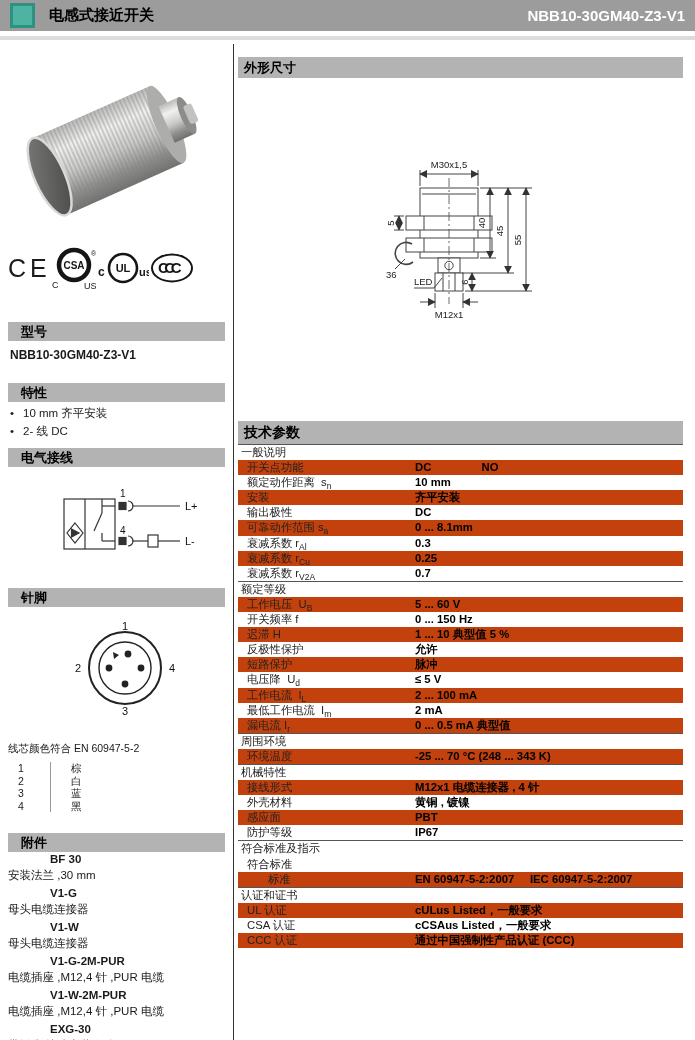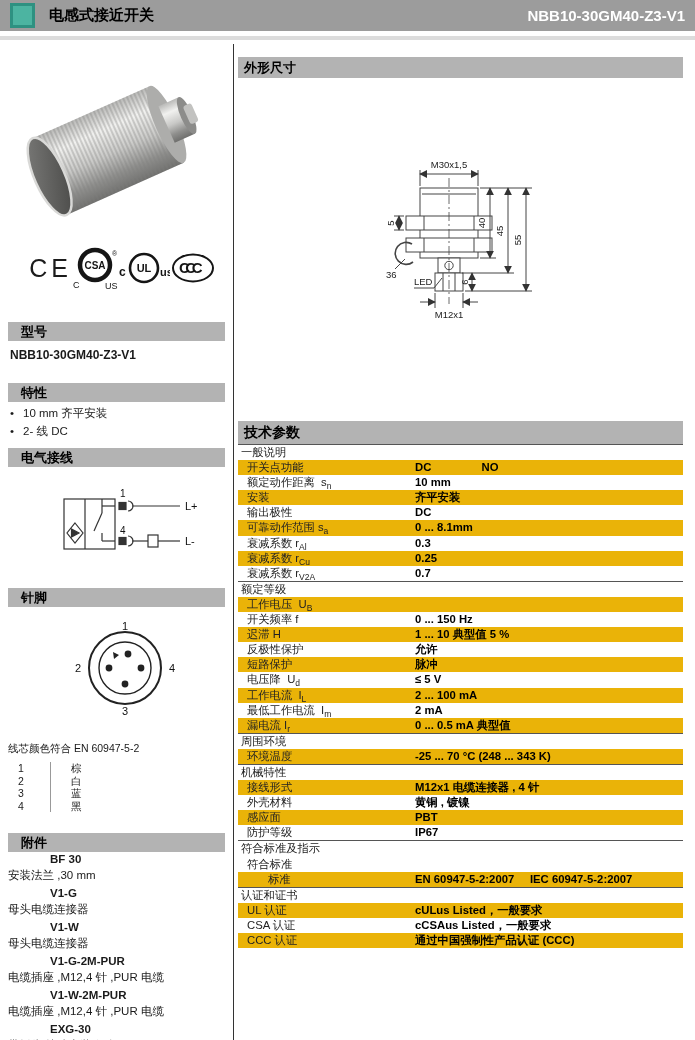--- a/index.html
+++ b/index.html
@@ -30,29 +30,29 @@
   .cnum{width:42px;padding-left:10px;box-sizing:border-box;}
   .cname{border-left:1px solid #999;padding-left:20px;}
   .acclist{position:absolute;left:8px;top:852px;width:220px;font-size:11.5px;line-height:14px;}
   .accname{font-weight:bold;margin:0 0 2px 0;padding-left:42px;}
   .accdesc{margin:0 0 4px 0;}
   
   .ttable{position:absolute;left:238px;top:444px;width:445px;font-size:11.3px;}
   .tsec{height:15.1px;line-height:15.1px;font-weight:normal;border-top:1px solid #555;padding-left:3px;}
   .tsub{height:15.1px;line-height:15.1px;padding-left:9px;}
   .trow{display:flex;height:15.1px;line-height:15.1px;}
-  .trow.alt{background:#eab308;}
+  .trow.alt{background:#c2410c;}
   .tlab{width:177px;padding-left:9px;box-sizing:border-box;white-space:pre;overflow:hidden;color:#222;}
   .trow.indent .tlab{padding-left:30px;}
   .tval{flex:1;font-weight:bold;white-space:pre;color:#000;overflow:hidden;}
   sub{font-size:8.5px;}
   
   .photo{position:absolute;left:22px;top:52px;}
   .logos{position:absolute;left:8px;top:246px;width:208px;height:44px;display:flex;
-         align-items:center;justify-content:flex-end;}
+         align-items:center;justify-content:flex-start;}
   .ce{font-size:25px;letter-spacing:4px;color:#1b1b1b;}
   .wiresvg{position:absolute;left:40px;top:475px;}
   .pinsvg{position:absolute;left:70px;top:617px;}
   .dimsvg{position:absolute;left:238px;top:128px;}
   svg text{font-family:"Liberation Sans","DejaVu Sans",sans-serif;}
 </style>
 </head>
 <body>
 
 <div class="page">
@@ -296,20 +296,21 @@
         <span class="tlab">衰减系数 r<sub>Cu</sub></span>
         <span class="tval">0.25</span>
       </div>
       <div class="trow">
         <span class="tlab">衰减系数 r<sub>V2A</sub></span>
         <span class="tval">0.7</span>
       </div>
       <div class="tsec">额定等级</div>
       <div class="trow alt">
         <span class="tlab">工作电压  U<sub>B</sub></span>
+        <span class="tval">5 ... 60 V</span>
       </div>
       <div class="trow">
         <span class="tlab">开关频率 f</span>
         <span class="tval">0 ... 150 Hz</span>
       </div>
       <div class="trow alt">
         <span class="tlab">迟滞 H</span>
         <span class="tval">1 ... 10 典型值 5 %</span>
       </div>
       <div class="trow">

